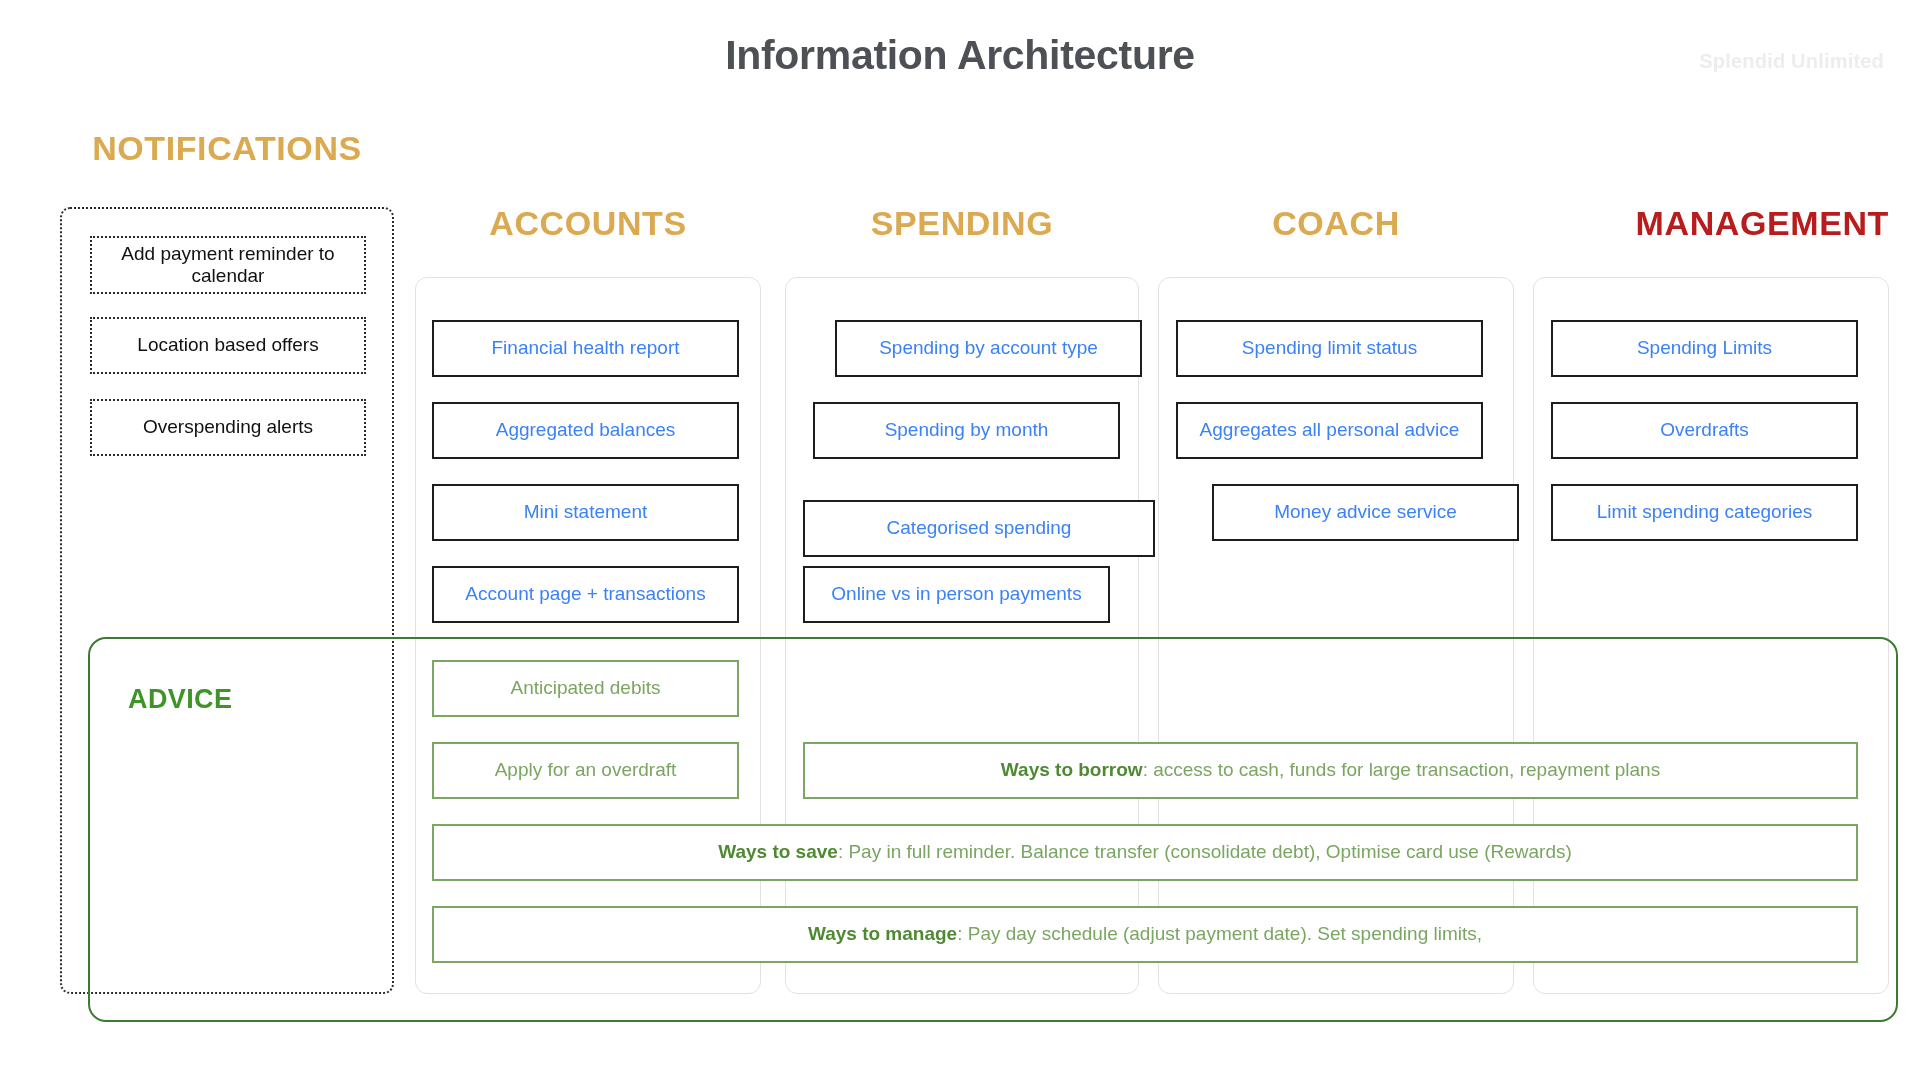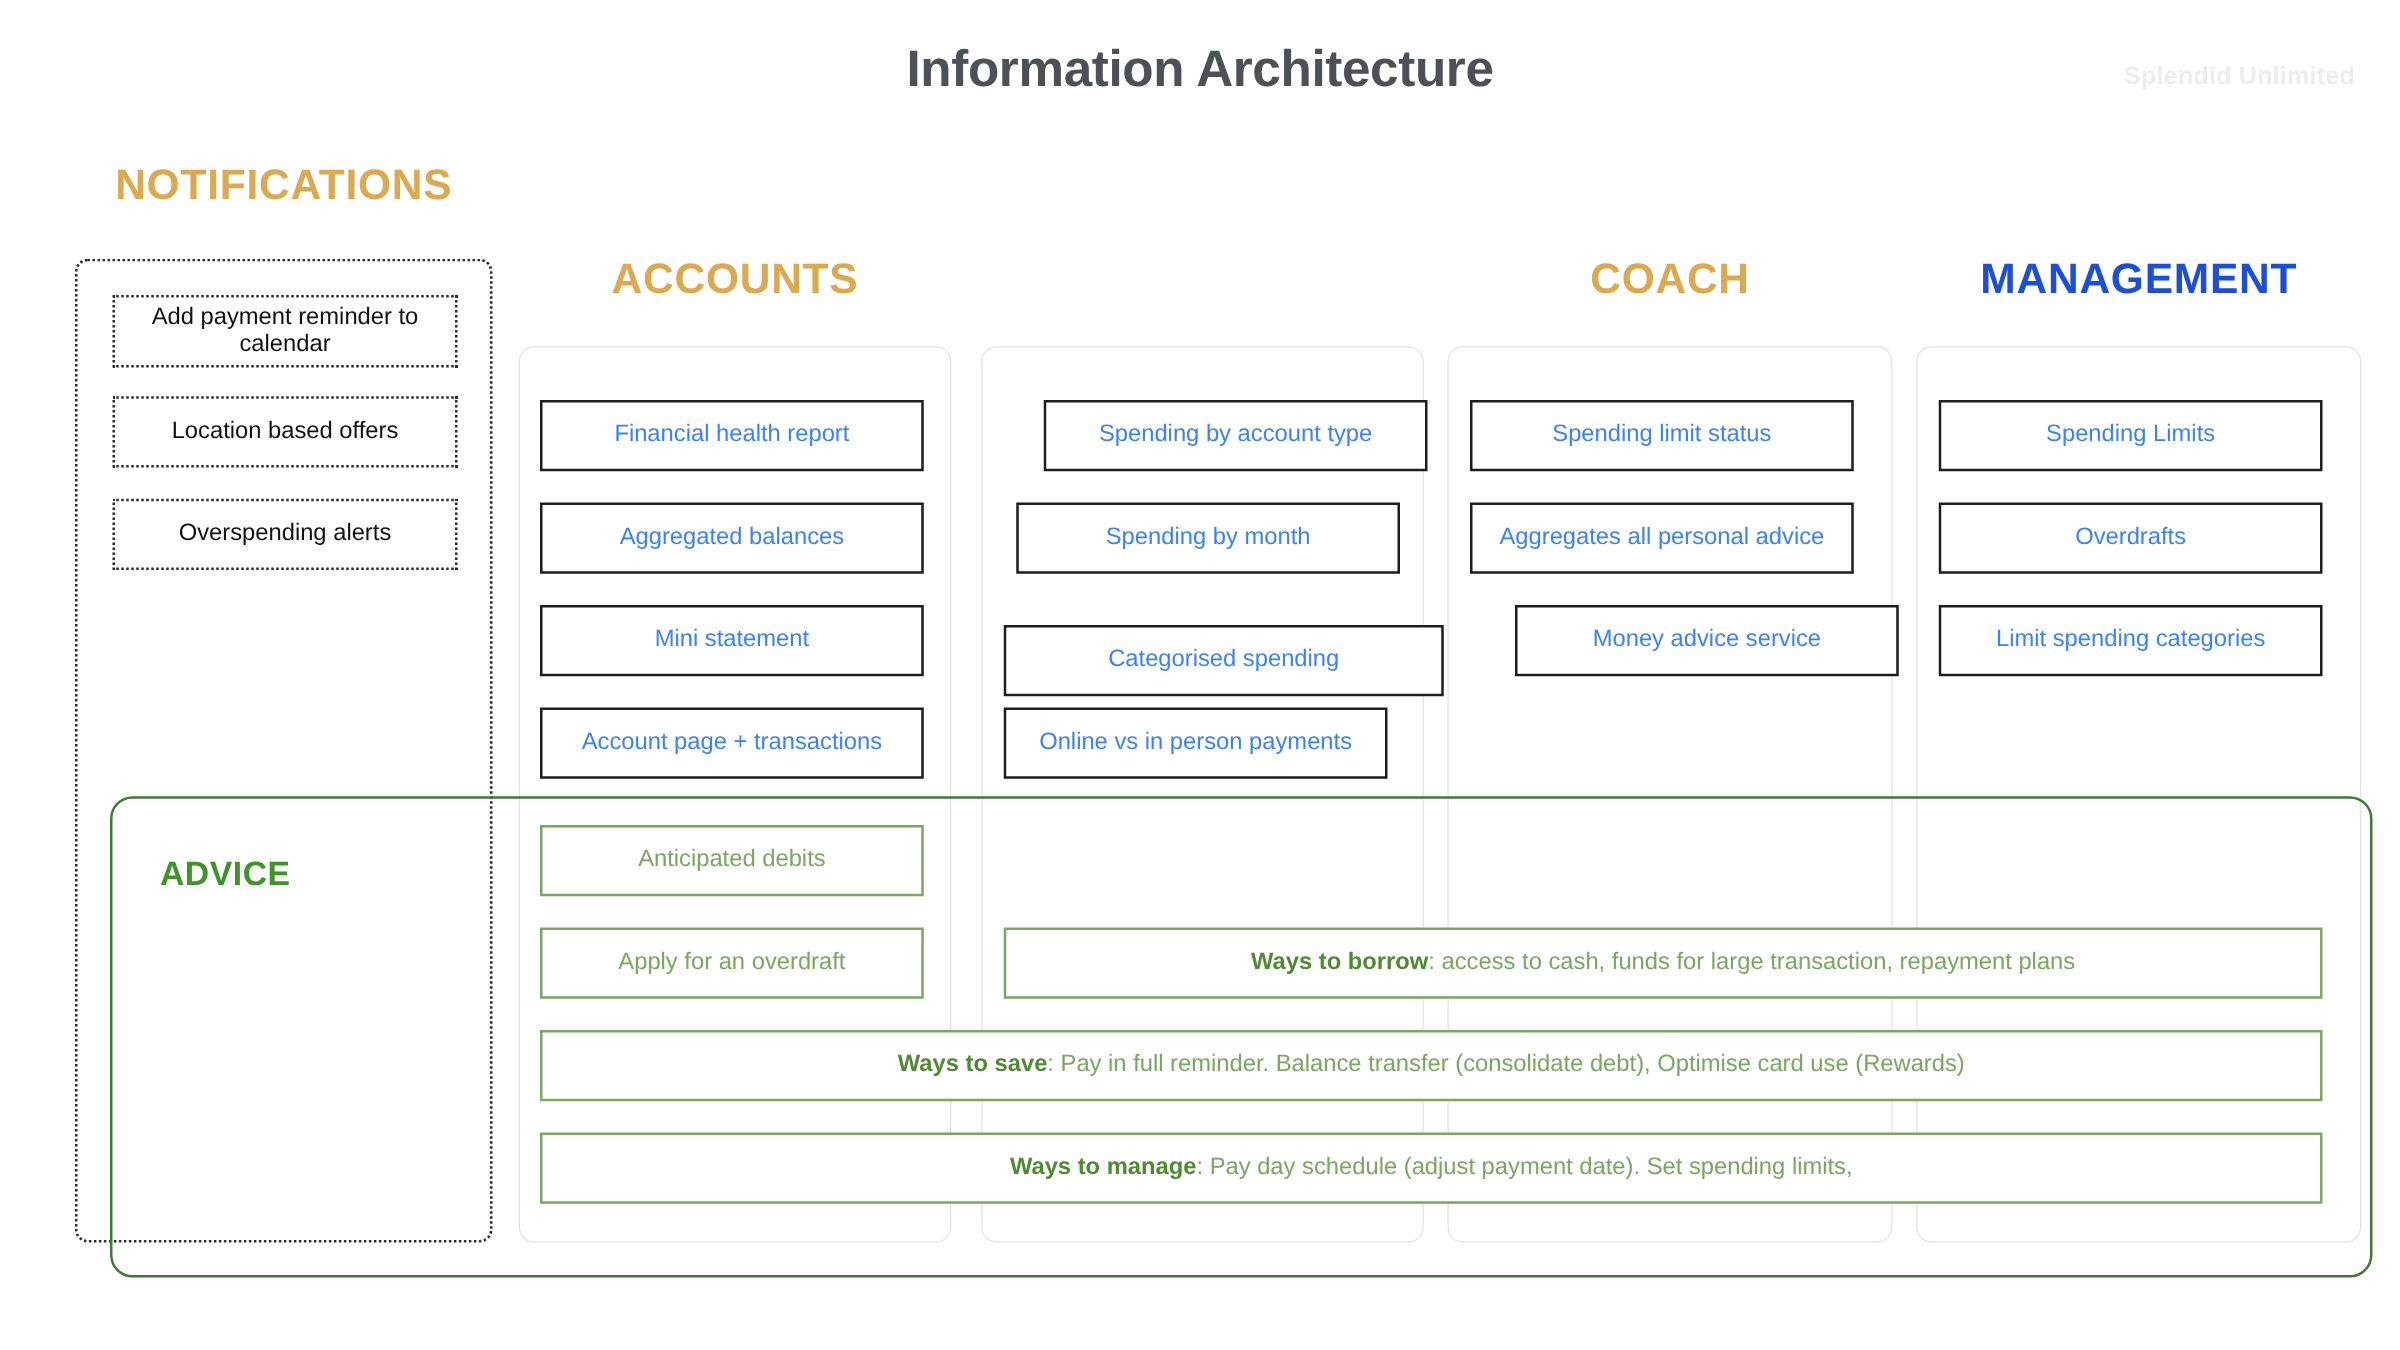--- a/index.html
+++ b/index.html
@@ -27,21 +27,21 @@
 
   
   .col-head{
     position:absolute;
     font-size:34px;font-weight:bold;
     letter-spacing:0.6px;
     color:#dba950;
     text-align:center;
     white-space:nowrap;
   }
-  .col-head.grey{color:#1d4ed8;}
+  .col-head.grey{color:#b91c1c;text-align:right;}
 
   
   .col-box{
     position:absolute;
     border:1px solid #e2e2e2;
     border-radius:12px;
     background:transparent;
     box-sizing:border-box;
   }
   .notif-box{
@@ -100,20 +100,21 @@
 </head>
 <body>
 
 <div id="stage">
 
   <div class="page-title">Information Architecture</div>
   <div class="watermark">Splendid Unlimited</div>
 
   <div class="col-head" style="left:60px;top:129px;width:334px;">NOTIFICATIONS</div>
   <div class="col-head" style="left:415px;top:204px;width:346px;">ACCOUNTS</div>
+  <div class="col-head" style="left:785px;top:204px;width:354px;">SPENDING</div>
   <div class="col-head" style="left:1158px;top:204px;width:356px;">COACH</div>
   <div class="col-head grey" style="left:1533px;top:204px;width:356px;">MANAGEMENT</div>
 
   <div class="notif-box z-box" style="left:60px;top:207px;width:334px;height:787px;"></div>
   <div class="col-box z-box" style="left:415px;top:277px;width:346px;height:717px;"></div>
   <div class="col-box z-box" style="left:785px;top:277px;width:354px;height:717px;"></div>
   <div class="col-box z-box" style="left:1158px;top:277px;width:356px;height:717px;"></div>
   <div class="col-box z-box" style="left:1533px;top:277px;width:356px;height:717px;"></div>
 
   <div class="card dotted z-cards" style="left:90px;top:236px;width:276px;height:58px;">Add payment reminder to calendar</div>

